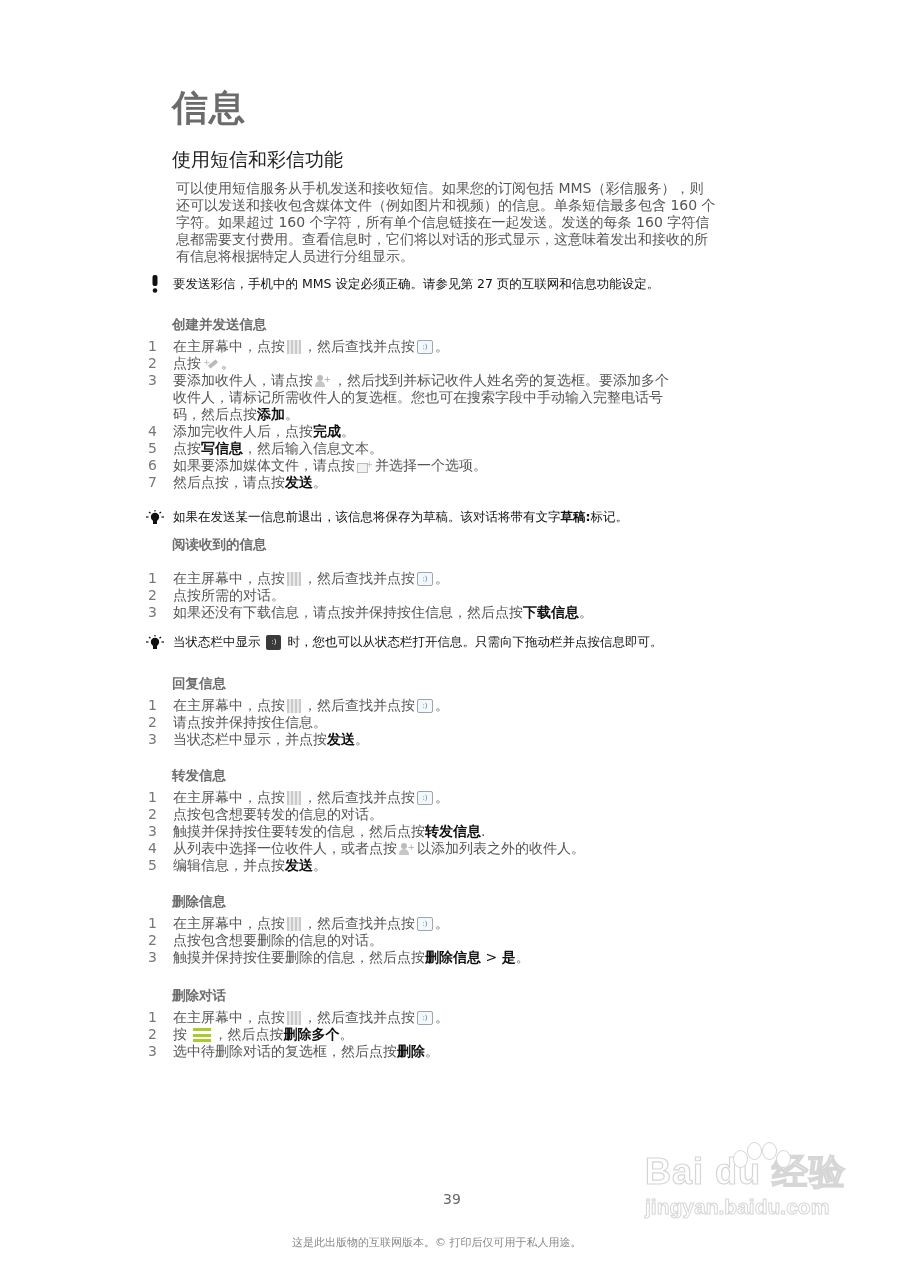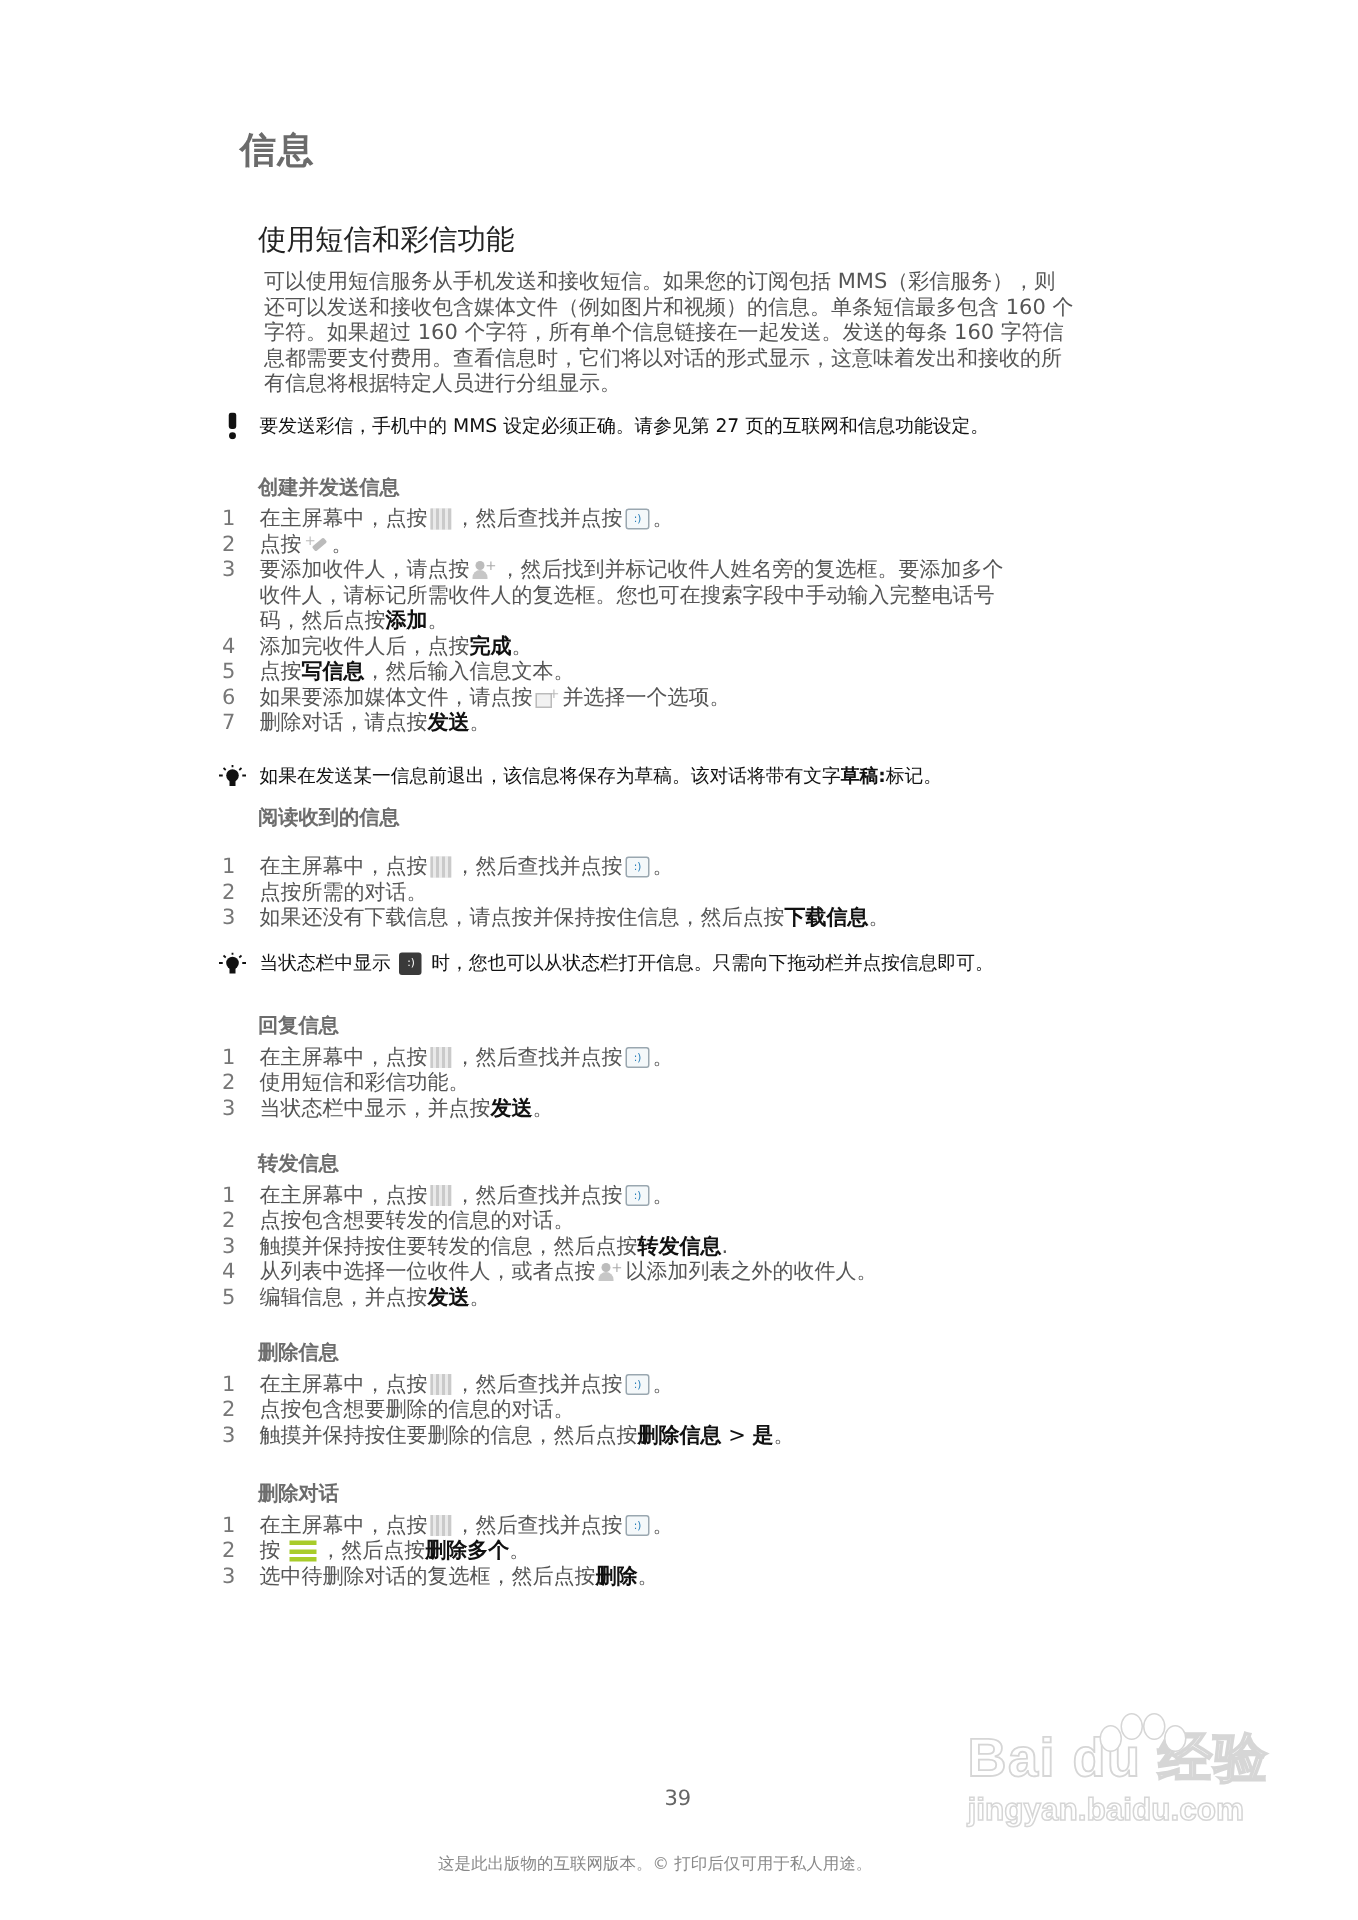--- a/index.html
+++ b/index.html
@@ -2,22 +2,22 @@
 <html><head>
 <meta charset="utf-8">
 <style>
   html, body { margin: 0; padding: 0; background: #ffffff; }
   body {
     width: 905px; height: 1280px; position: relative; overflow: hidden;
     font-family: "DejaVu Sans", "Liberation Sans", sans-serif;
     color: #444444;
   }
   .page-title {
-    position: absolute; left: 160px; top: 84px;
-    font-size: 24px; font-weight: bold; color: #6b6b6b; letter-spacing: 1px;
+    position: absolute; left: 172px; top: 84px;
+    font-size: 36px; font-weight: bold; color: #6b6b6b; letter-spacing: 1px;
   }
   .section-title {
     position: absolute; left: 172px; top: 147px;
     font-size: 19px; color: #222222;
   }
   .intro {
     position: absolute; left: 176px; top: 180px; width: 590px;
     font-size: 14px; line-height: 17px; color: #555555;
   }
   .note {
@@ -132,21 +132,21 @@
   <li>
       <span class="num">5</span>
       <span class="txt"><span>点按</span><b>写信息</b><span>，然后输入信息文本。</span></span>
     </li>
   <li>
       <span class="num">6</span>
       <span class="txt"><span>如果要添加媒体文件，请点按</span><span class="ico ico-media"></span><span>并选择一个选项。</span></span>
     </li>
   <li>
       <span class="num">7</span>
-      <span class="txt"><span>删除对话，请点按</span><b>发送</b><span>。</span></span>
+      <span class="txt"><span>然后点按，请点按</span><b>发送</b><span>。</span></span>
     </li>
 </ul>
 
 <div class="note" style="top:509px;">
   <span class="nicon">
     <svg width="20" height="16" viewBox="0 0 20 16">
         <circle cx="10" cy="7" r="4.2" fill="#111"></circle>
         <rect x="8" y="10" width="4" height="4" fill="#111"></rect>
         <line x1="10" y1="0" x2="10" y2="1.5" stroke="#111" stroke-width="1.2"></line>
         <line x1="1" y1="7" x2="3.5" y2="7" stroke="#111" stroke-width="1.2"></line>
@@ -190,21 +190,21 @@
 </div>
 
 <div class="sub" style="top:675px;">回复信息</div>
 <ul class="steps" style="top:697px;">
   <li>
       <span class="num">1</span>
       <span class="txt"><span>在主屏幕中，点按</span><span class="ico ico-grid"></span><span>，然后查找并点按</span><span class="ico ico-msg">:)</span><span>。</span></span>
     </li>
   <li>
       <span class="num">2</span>
-      <span class="txt"><span>使用短信和彩信功能。</span></span>
+      <span class="txt"><span>请点按并保持按住信息。</span></span>
     </li>
   <li>
       <span class="num">3</span>
       <span class="txt"><span>当状态栏中显示，并点按</span><b>发送</b><span>。</span></span>
     </li>
 </ul>
 
 <div class="sub" style="top:767px;">转发信息</div>
 <ul class="steps" style="top:789px;">
   <li>

